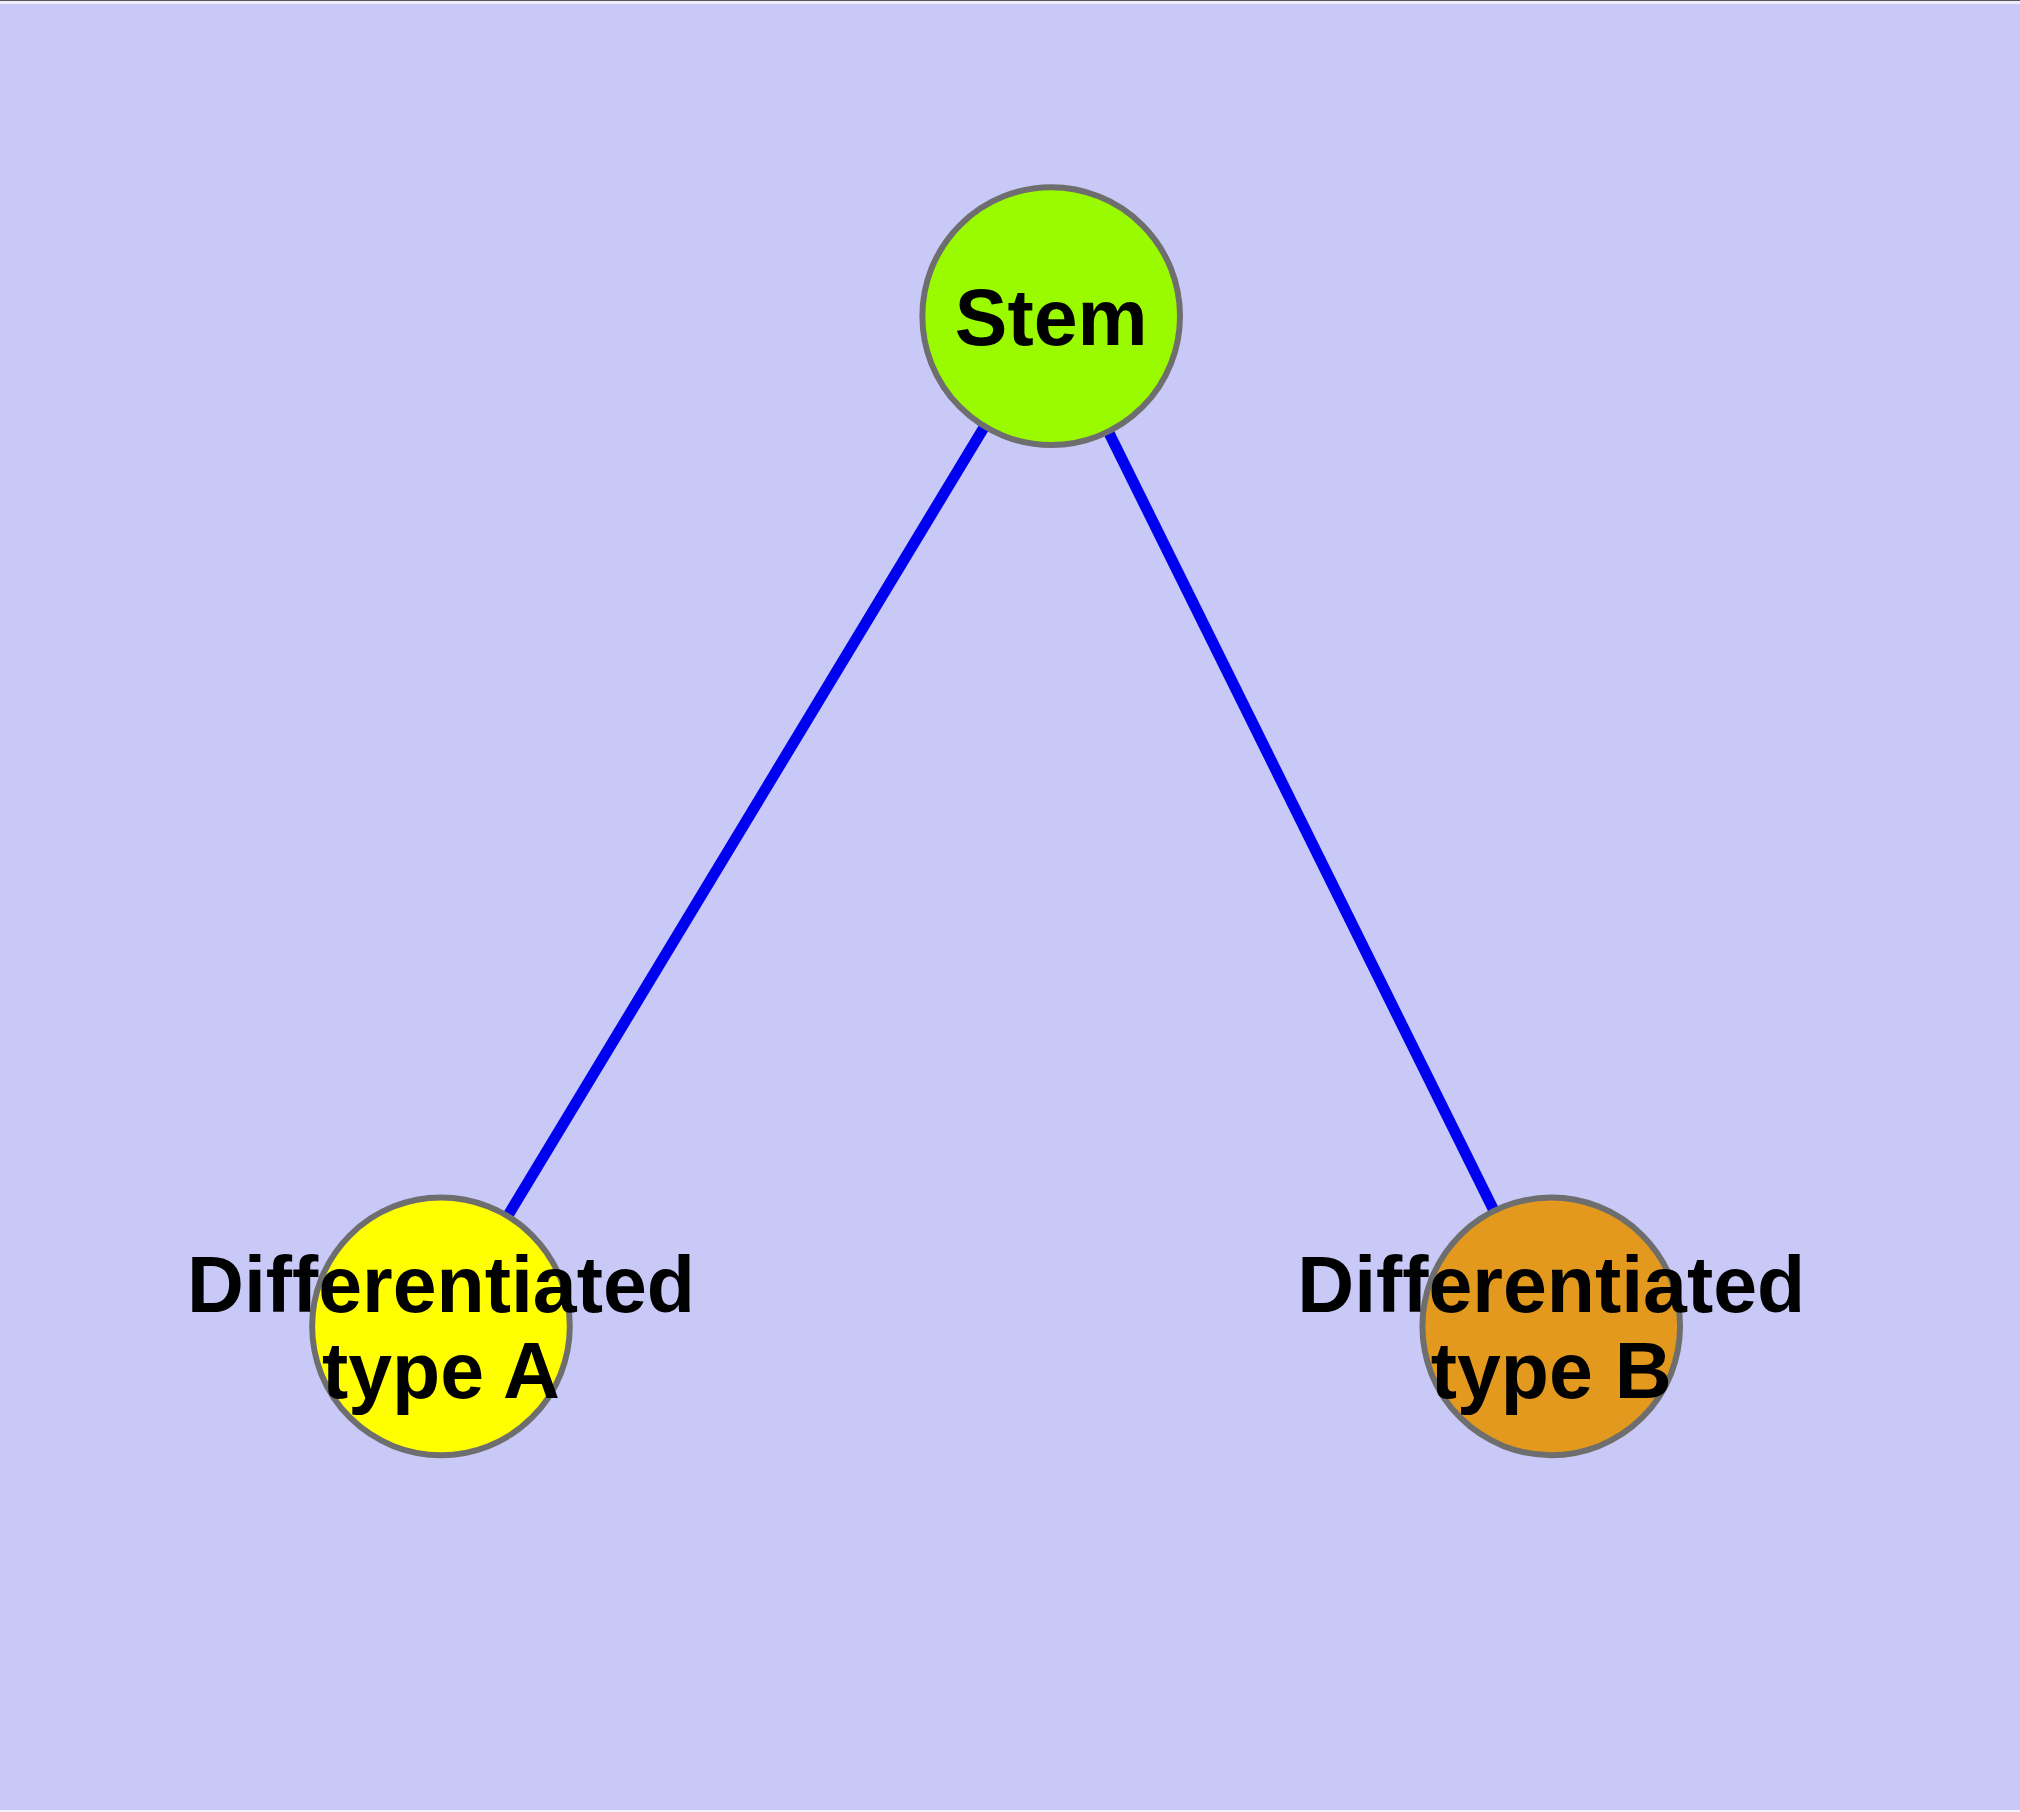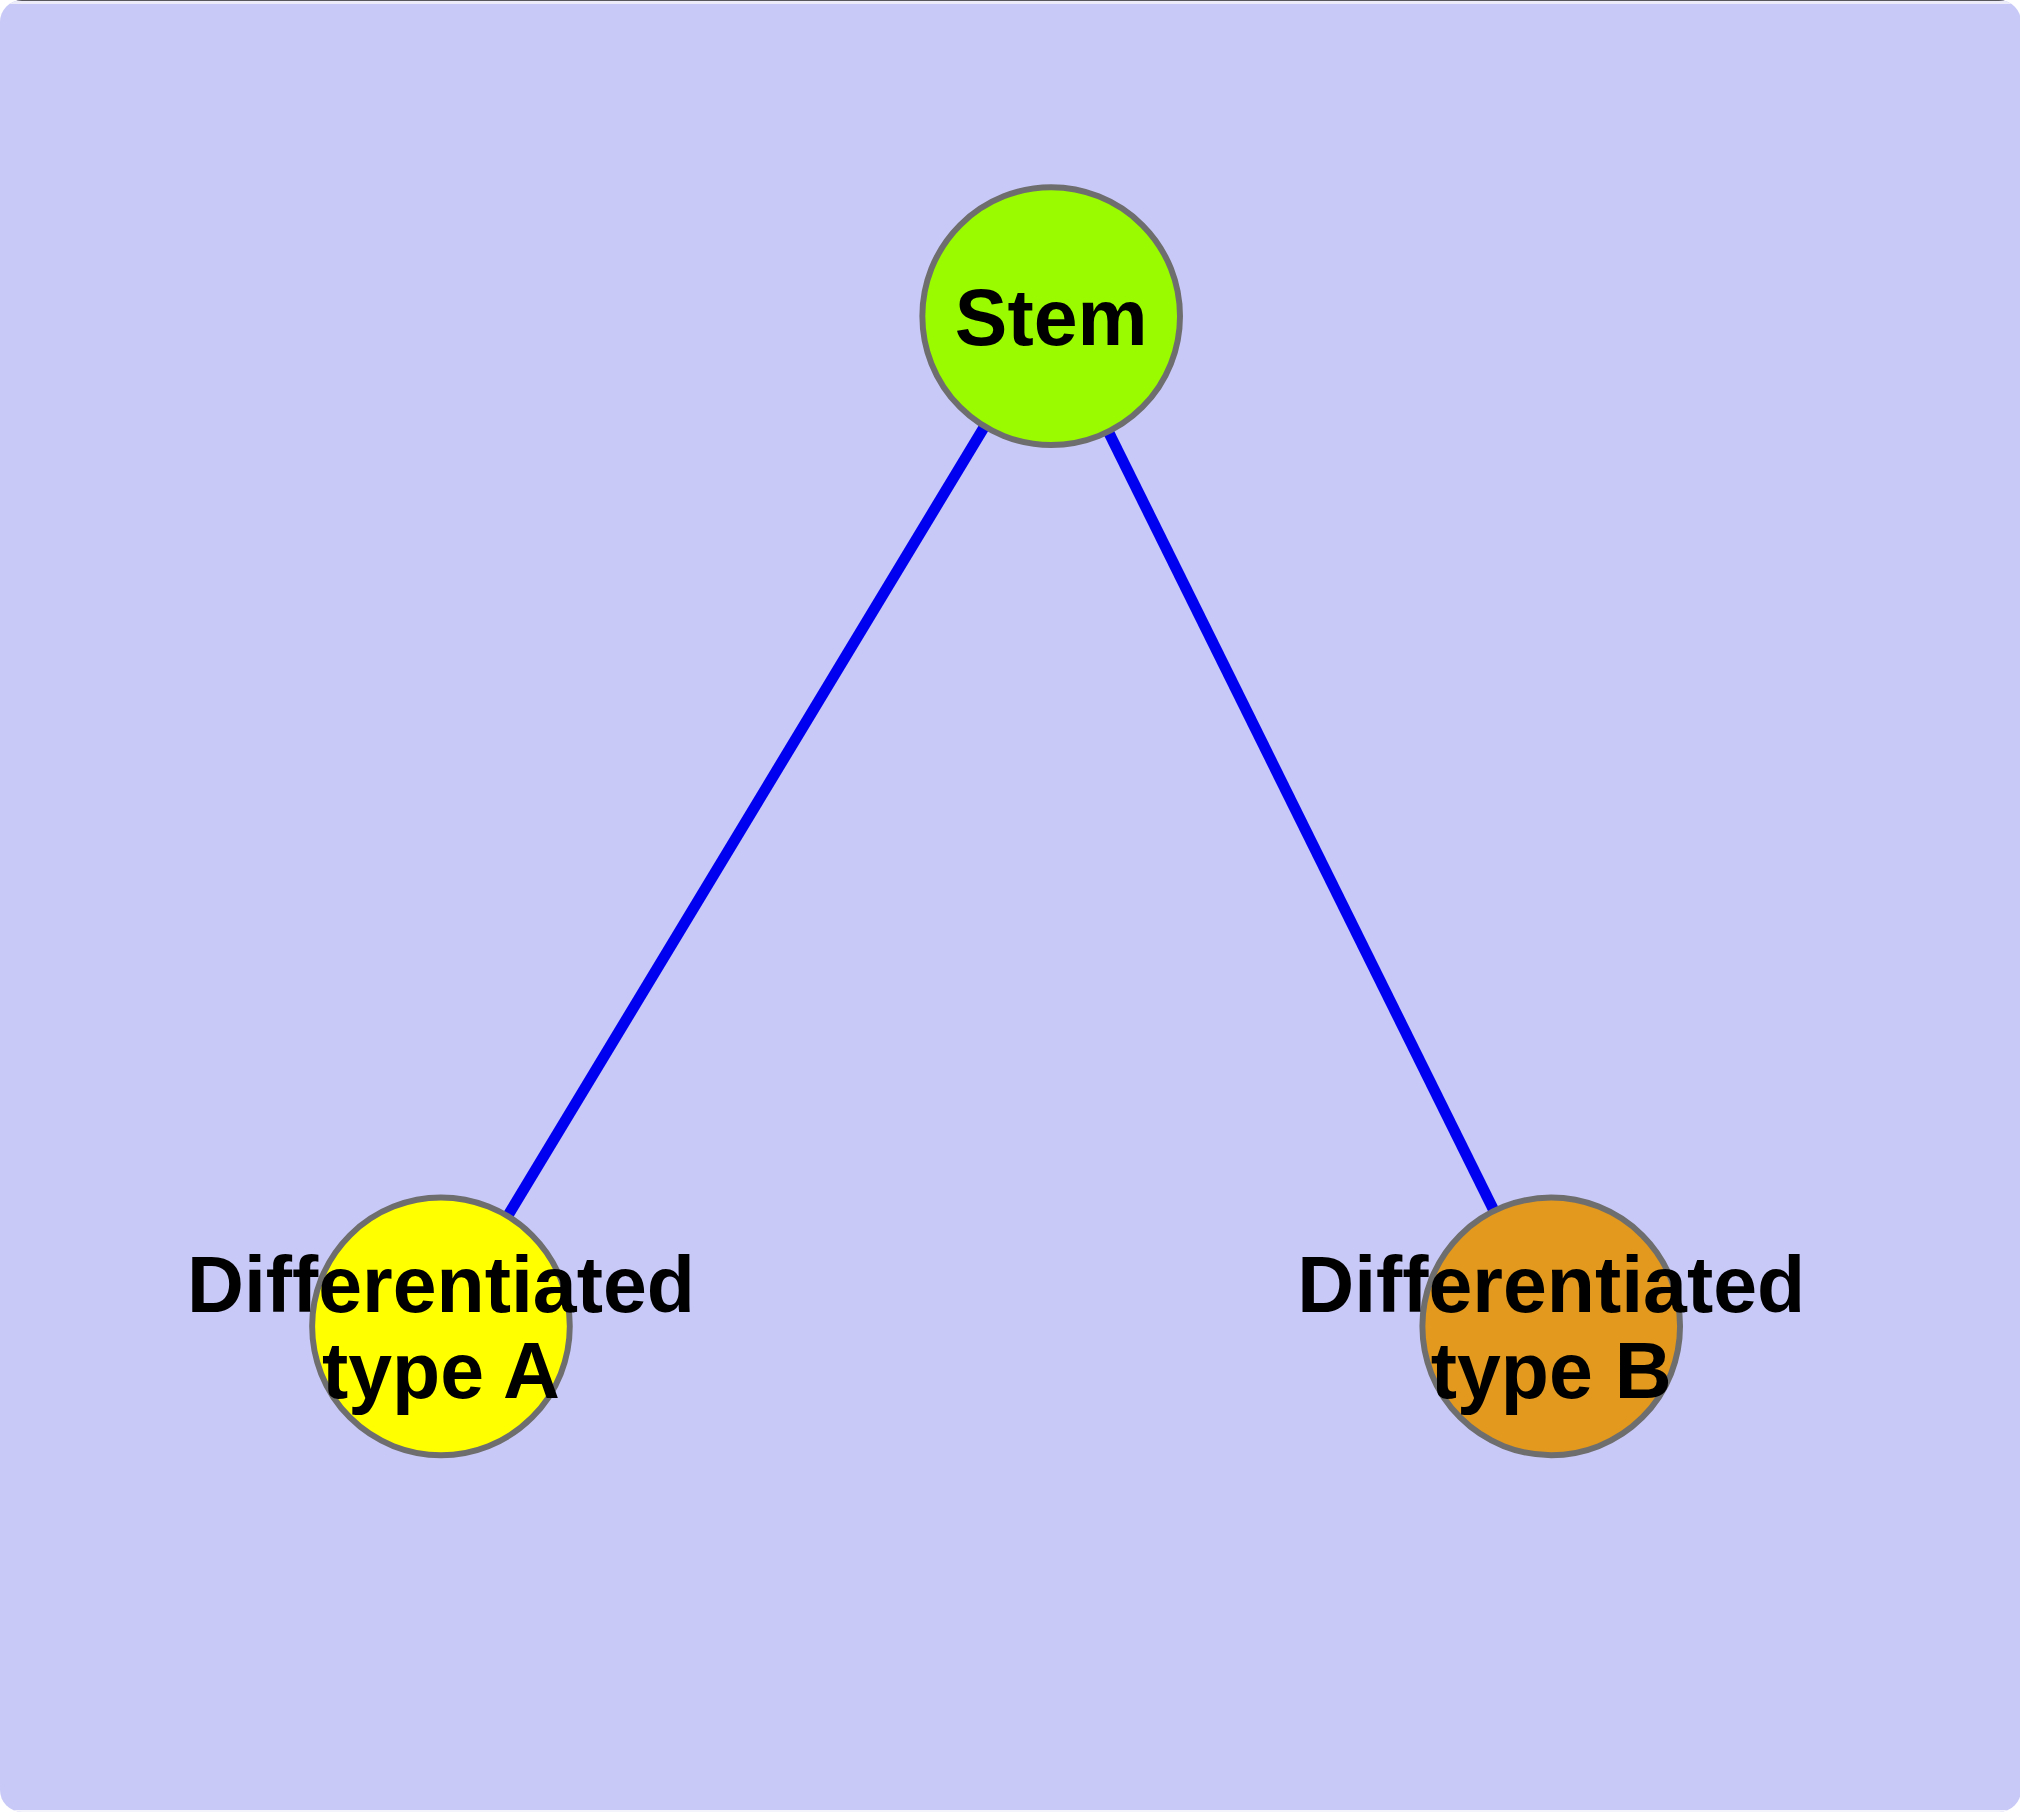--- a/index.html
+++ b/index.html
@@ -29,21 +29,21 @@
     left: 0;
     width: 100%;
   }
   .edge-strip.hairline { top: 0; height: 0.8px; }
   .edge-strip.top      { top: 0.8px; height: 3.4px; }
   .edge-strip.bottom   { bottom: 0; height: 2.5px; }
 </style>
 </head>
 <body>
 
-<div class="stage" style="background: rgb(201, 201, 247); border-radius: 22px;">
+<div class="stage" style="background: rgb(201, 201, 247);">
   <div class="edge-strip hairline" style="background: rgb(88, 88, 92);"></div>
   <div class="edge-strip top" style="background: rgb(235, 235, 250);"></div>
 
   <svg class="graph-svg" viewBox="0 0 2384 2138" width="2021" height="1812" xmlns="http://www.w3.org/2000/svg">
       <line x1="1240" y1="373" x2="520" y2="1565" stroke="#0000F0" stroke-width="13"></line>
       <line x1="1240" y1="373" x2="1830" y2="1565" stroke="#0000F0" stroke-width="13"></line>
       <circle cx="1240" cy="373" r="152" fill="#9AFA00" stroke="#6E6E6E" stroke-width="7"></circle>
       <circle cx="520" cy="1565" r="152" fill="#FFFF00" stroke="#6E6E6E" stroke-width="7"></circle>
       <circle cx="1830" cy="1565" r="152" fill="#E2991E" stroke="#6E6E6E" stroke-width="7"></circle>
       <text class="node-label" text-anchor="middle" font-size="93" fill="#000000"><tspan x="1240" y="406.48">Stem</tspan></text>

